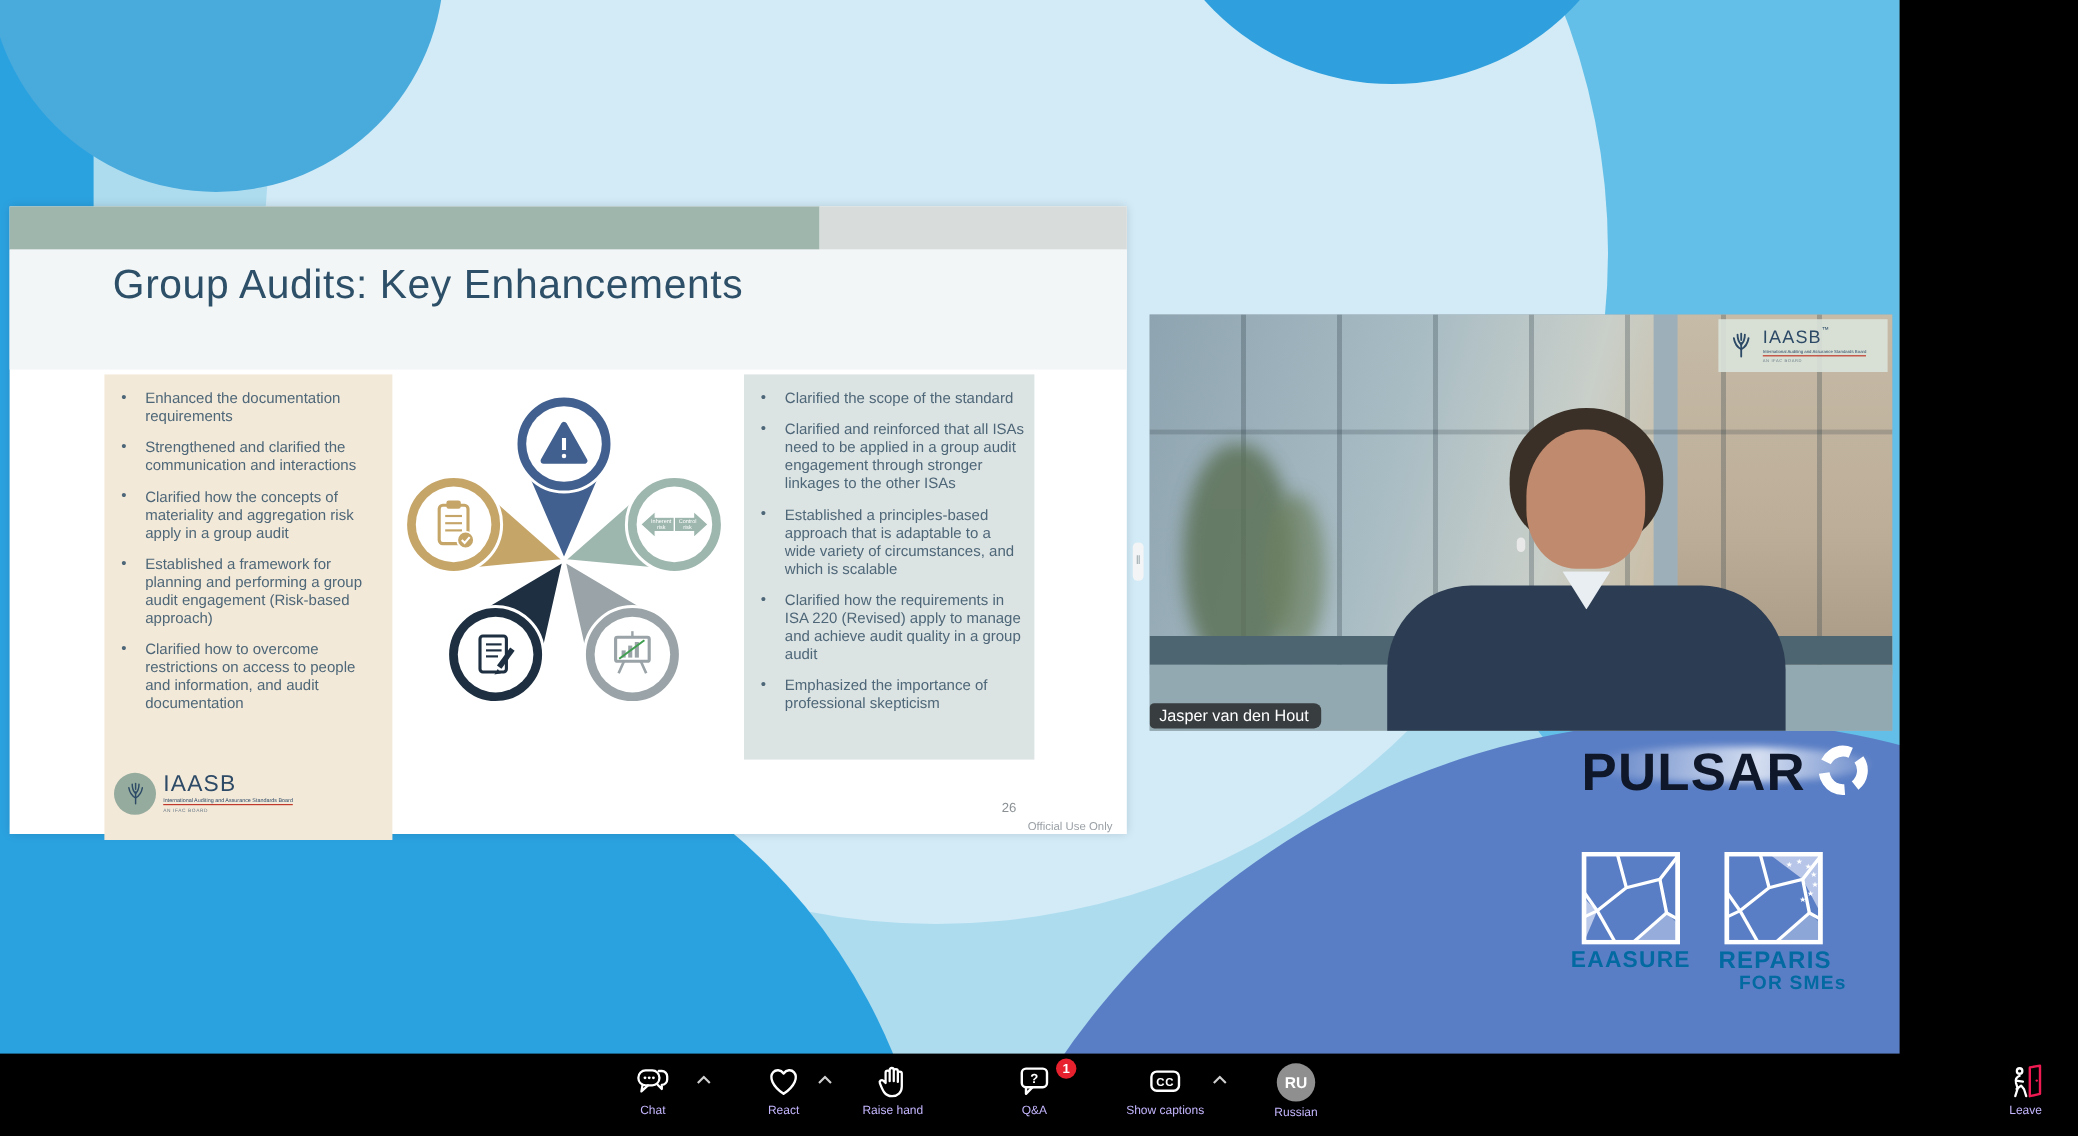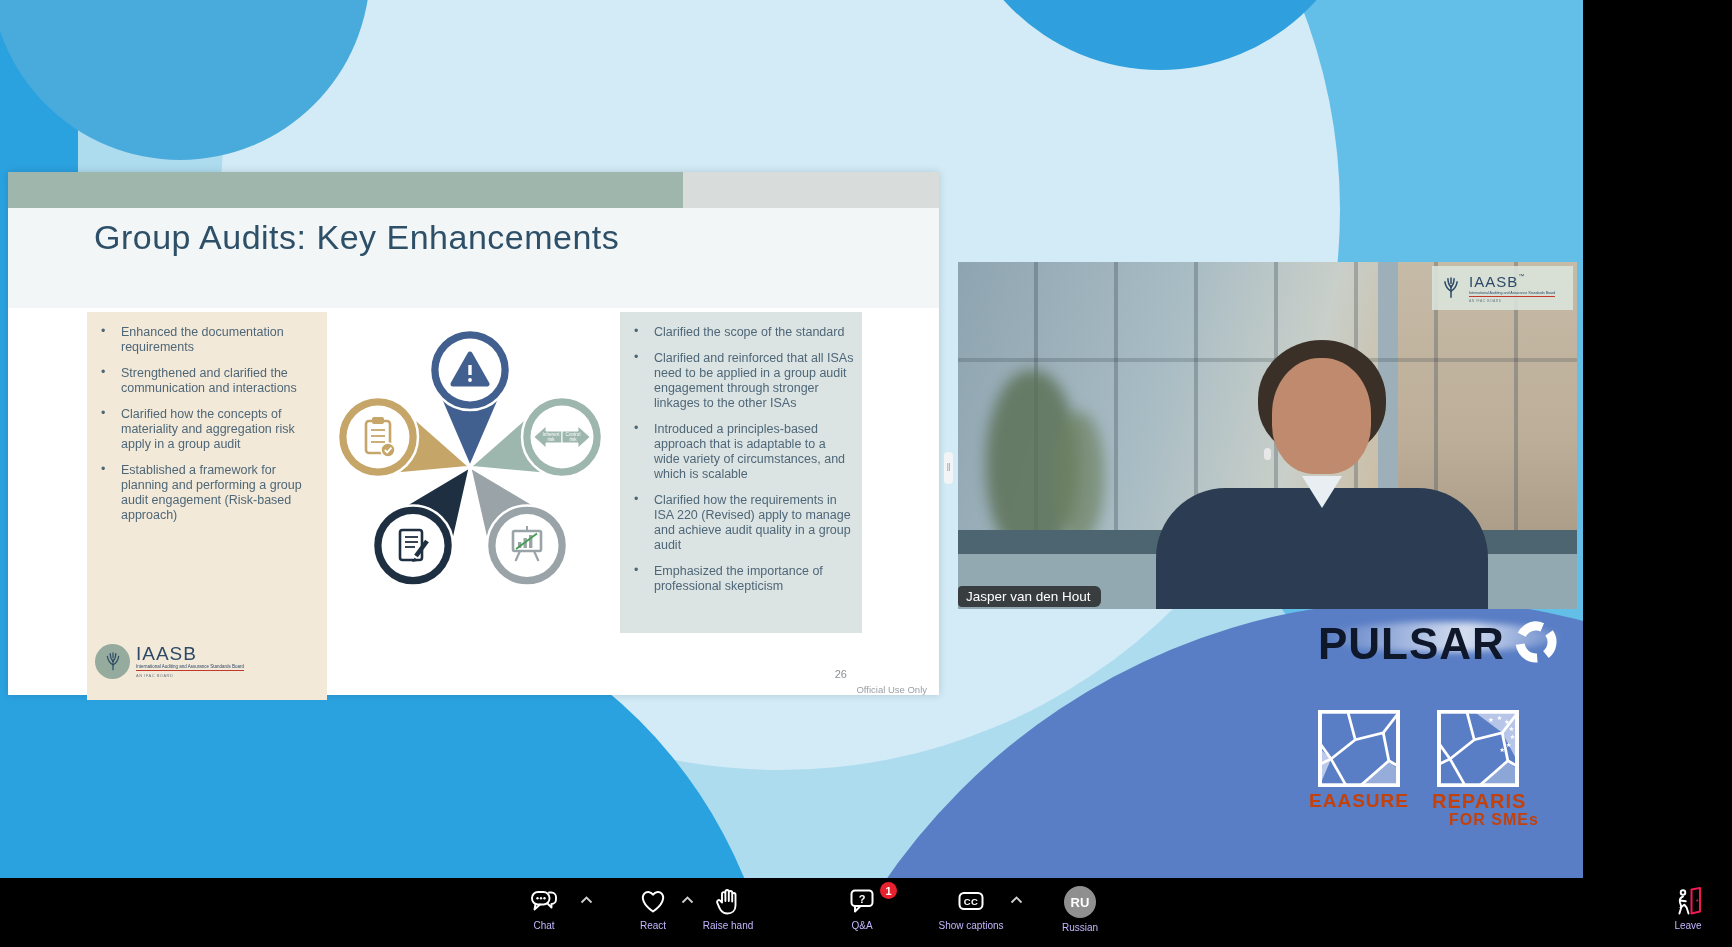--- a/index.html
+++ b/index.html
@@ -74,21 +74,21 @@
 
   
   #pulsar{left:1318px;top:620px;width:240px;height:52px;}
   #pulsar .streak{position:absolute;left:6px;top:2px;width:234px;height:30px;border-radius:50%;
       background:linear-gradient(100deg,rgba(255,255,255,0) 0%,rgba(255,255,255,.75) 60%,rgba(255,255,255,.1) 100%);
       filter:blur(3px);}
   #pulsar .word{position:absolute;left:0;top:2px;font-size:44px;font-weight:bold;color:#0f172a;
       letter-spacing:1px;line-height:44px;}
   #pulsar svg{position:absolute;left:192px;top:-4px;}
   .sq-logo{width:82px;height:77px;}
-  .brand-label{position:absolute;color:#c2410c;font-weight:bold;text-align:center;letter-spacing:1px;}
+  .brand-label{position:absolute;color:#0369a1;font-weight:bold;text-align:center;letter-spacing:1px;}
 
   
   #right-strip{left:1583px;top:0;width:149px;height:947px;background:#000;}
   #toolbar{left:0;top:878px;width:1732px;height:69px;background:#000;}
   .tb-btn{position:absolute;top:8px;display:flex;flex-direction:column;align-items:center;
           cursor:pointer;}
   .tb-btn .lbl{margin-top:4px;font-size:10px;color:#c4b5fd;white-space:nowrap;}
   .tb-caret{position:absolute;top:18px;}
   .ru-avatar{width:32px;height:32px;border-radius:50%;background:#8f8f8f;color:#fff;
       font-size:13px;font-weight:bold;display:flex;align-items:center;justify-content:center;}
@@ -114,27 +114,28 @@
     <div class="abs band-gray"></div>
     <div class="abs header"></div>
     <h1>Group Audits: Key Enhancements</h1>
 
     <div class="abs bullet-box" id="left-box">
       <ul>
           <li>Enhanced the documentation requirements</li>
           <li>Strengthened and clarified the communication and interactions</li>
           <li>Clarified how the concepts of materiality and aggregation risk apply in a group audit</li>
           <li>Established a framework for planning and performing a group audit engagement (Risk-based approach)</li>
+          <li>Clarified how to overcome restrictions on access to people and information, and audit documentation</li>
         </ul>
     </div>
     <div class="abs bullet-box" id="right-box">
       <ul>
           <li>Clarified the scope of the standard</li>
           <li>Clarified and reinforced that all ISAs need to be applied in a group audit engagement through stronger linkages to the other ISAs</li>
-          <li>Introduced a principles-based approach that is adaptable to a wide variety of circumstances, and which is scalable</li>
+          <li>Established a principles-based approach that is adaptable to a wide variety of circumstances, and which is scalable</li>
           <li>Clarified how the requirements in ISA 220 (Revised) apply to manage and achieve audit quality in a group audit</li>
           <li>Emphasized the importance of professional skepticism</li>
         </ul>
     </div>
 
     <svg class="abs" style="left:322px;top:148px;" width="280" height="280" viewBox="0 0 280 280">
 
       <g>
         <path d="M198.1 95.8 L140 147 L217 154.1 Z" fill="#9db6ae" stroke="#fff" stroke-width="2.5"></path>
         <circle cx="232" cy="117" r="40" fill="#9db6ae" stroke="#fff" stroke-width="2.5"></circle>
@@ -335,21 +336,21 @@
     <div class="tb-btn" style="left:623px;width:60px;">
       <svg width="30" height="30" viewBox="0 0 30 30">
         <path d="M15 25.5 C5.5 19 2.8 11.5 6.3 7.6 C8.5 5.2 12.5 5.2 15 8.6 C17.5 5.2 21.5 5.2 23.7 7.6 C27.2 11.5 24.5 19 15 25.5 Z" stroke="#fff" stroke-width="2" fill="none" stroke-linejoin="round"></path>
       </svg>
       <span class="lbl">React</span>
     </div>
     <svg class="tb-caret" style="left:681px;" width="13" height="8">
       <polyline points="1.5,6.5 6.5,1.5 11.5,6.5" stroke="#cfcfcf" stroke-width="1.8" fill="none"></polyline>
     </svg>
 
-    <div class="tb-btn" style="left:668px;width:120px;">
+    <div class="tb-btn" style="left:684px;width:120px;">
       <svg width="30" height="30" viewBox="0 0 30 30">
         <path d="M9 16.5 V7.8 a1.7 1.7 0 0 1 3.4 0 V15
                  M12.4 15 V5.7 a1.7 1.7 0 0 1 3.4 0 V15
                  M15.8 15 V6.7 a1.7 1.7 0 0 1 3.4 0 V15.6
                  M19.2 15.6 V8.6 a1.65 1.65 0 0 1 3.3 0 V17.5
                  M9 16.5 l-1.9 -1.9 a1.8 1.8 0 0 0 -2.9 2 c1 2.6 2.4 5.9 3.6 7.6 1.5 2.1 3.6 3.3 6.6 3.3 4.6 0 8.1 -3 8.1 -8.1 V17.5" stroke="#fff" stroke-width="1.9" fill="none" stroke-linecap="round" stroke-linejoin="round"></path>
       </svg>
       <span class="lbl">Raise hand</span>
     </div>
 

